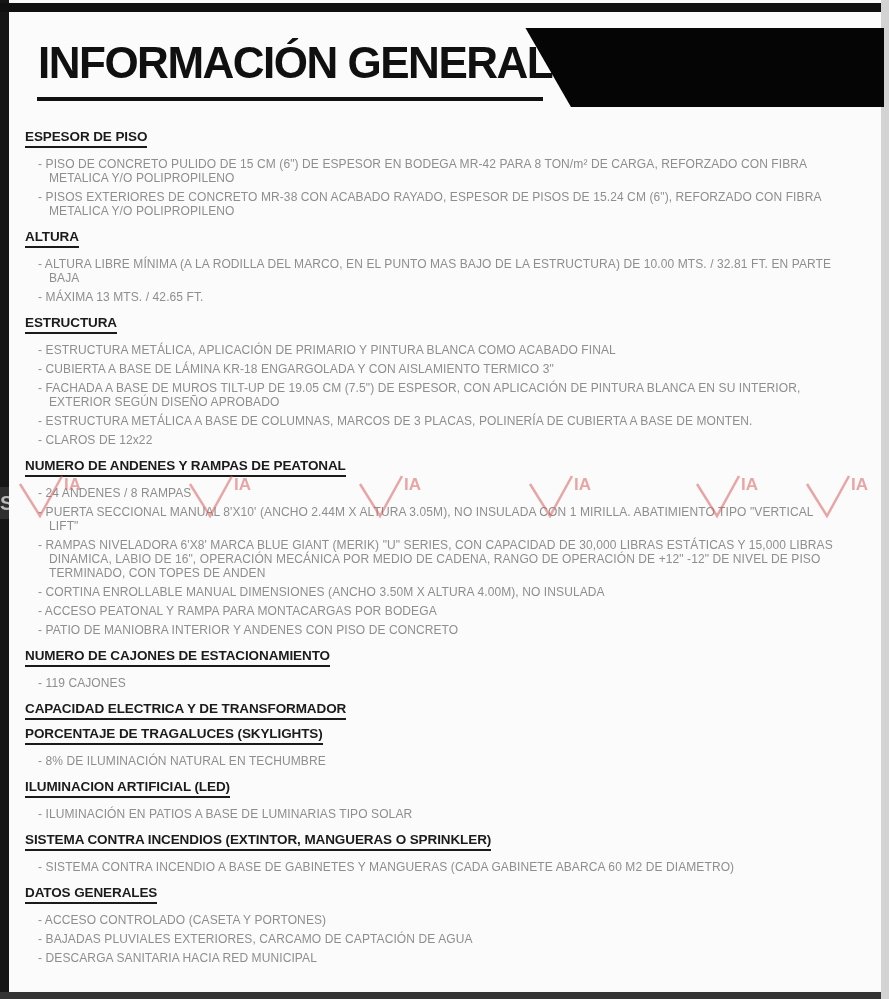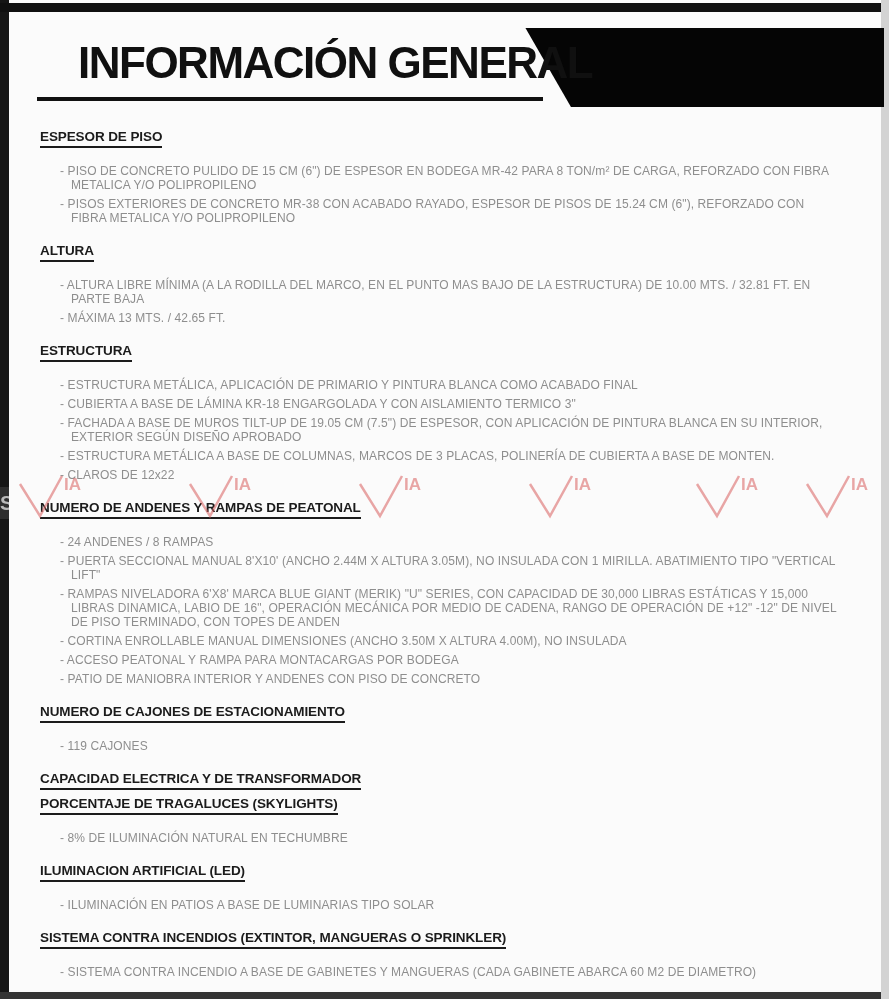--- a/index.html
+++ b/index.html
@@ -13,36 +13,35 @@
   .top-bar{position:absolute;left:0;top:3px;width:881px;height:9px;background:#101010;}
   .right-strip{position:absolute;right:0;top:0;width:8px;height:999px;background:#d3d3d3;}
   .bottom-bar{position:absolute;left:0;top:992px;width:881px;height:7px;background:#343434;}
   .edge-glyph{position:absolute;left:0;top:487px;width:9px;height:32px;background:#2e2e2e;
     color:#b9b9b9;font-size:20px;font-weight:bold;line-height:32px;text-align:center;overflow:hidden;}
   
   .title{
     position:absolute;left:38px;top:38px;width:520px;
     font-size:44px;font-weight:bold;color:#101010;letter-spacing:-1.5px;
     white-space:nowrap;
-    margin-left:40px;
   }
   .title-underline{position:absolute;left:37px;top:97px;width:506px;height:4px;background:#111;}
   .banner{
     position:absolute;left:520px;top:28px;width:364px;height:79px;background:#050505;
     clip-path:polygon(1.5% 0,100% 0,100% 100%,14% 100%);
   }
   
-  .content{position:absolute;left:40px;top:127px;width:818px;}
+  .content{position:absolute;left:25px;top:127px;width:818px;}
   .section{margin-bottom:4px;}
   .section-heading-row{margin-bottom:4px;}
   .section-heading{
     display:inline-block;font-size:13.5px;font-weight:bold;color:#1b1b1b;
     letter-spacing:-0.1px;line-height:15px;padding-bottom:2px;border-bottom:2px solid #1b1b1b;
   }
-  ul.items{list-style:none;margin:16px;padding:0;}
+  ul.items{list-style:none;margin:9px;padding:0;}
   li.item{
     font-size:12px;line-height:14px;color:#8e8e8e;letter-spacing:0.1px;
     margin-bottom:5px;padding-left:15px;text-indent:-11px;
   }
   
   .wm{position:absolute;top:470px;width:72px;height:52px;opacity:0.55;pointer-events:none;text-decoration:underline;}
   .wm svg{width:100%;height:100%;}
 </style>
 </head>
 <body>
@@ -141,20 +140,30 @@
   <div class="section">
     <div class="section-heading-row">
       <span class="section-heading">SISTEMA CONTRA INCENDIOS (EXTINTOR, MANGUERAS O SPRINKLER)</span>
     </div>
     <ul class="items">
         <li class="item">- SISTEMA CONTRA INCENDIO A BASE DE GABINETES Y MANGUERAS (CADA GABINETE ABARCA 60 M2 DE DIAMETRO)</li>
       </ul>
   </div>
 
 
+  <div class="section">
+    <div class="section-heading-row">
+      <span class="section-heading">DATOS GENERALES</span>
+    </div>
+    <ul class="items">
+        <li class="item">- ACCESO CONTROLADO (CASETA Y PORTONES)</li>
+        <li class="item">- BAJADAS PLUVIALES EXTERIORES, CARCAMO DE CAPTACIÓN DE AGUA</li>
+        <li class="item">- DESCARGA SANITARIA HACIA RED MUNICIPAL</li>
+      </ul>
+  </div>
 </div>
 
 <div id="wm-layer">
     <div class="wm" style="left: 18px;"><svg viewBox="0 0 72 52">
         <polyline points="2,14 22,46 44,6" fill="none" stroke="#d9605f" stroke-width="2.5"></polyline>
         <text x="46" y="20" font-size="17" font-weight="bold" fill="#d9605f" font-family="Liberation Sans, sans-serif">IA</text>
       </svg></div>
     <div class="wm" style="left: 188px;"><svg viewBox="0 0 72 52">
         <polyline points="2,14 22,46 44,6" fill="none" stroke="#d9605f" stroke-width="2.5"></polyline>
         <text x="46" y="20" font-size="17" font-weight="bold" fill="#d9605f" font-family="Liberation Sans, sans-serif">IA</text>

